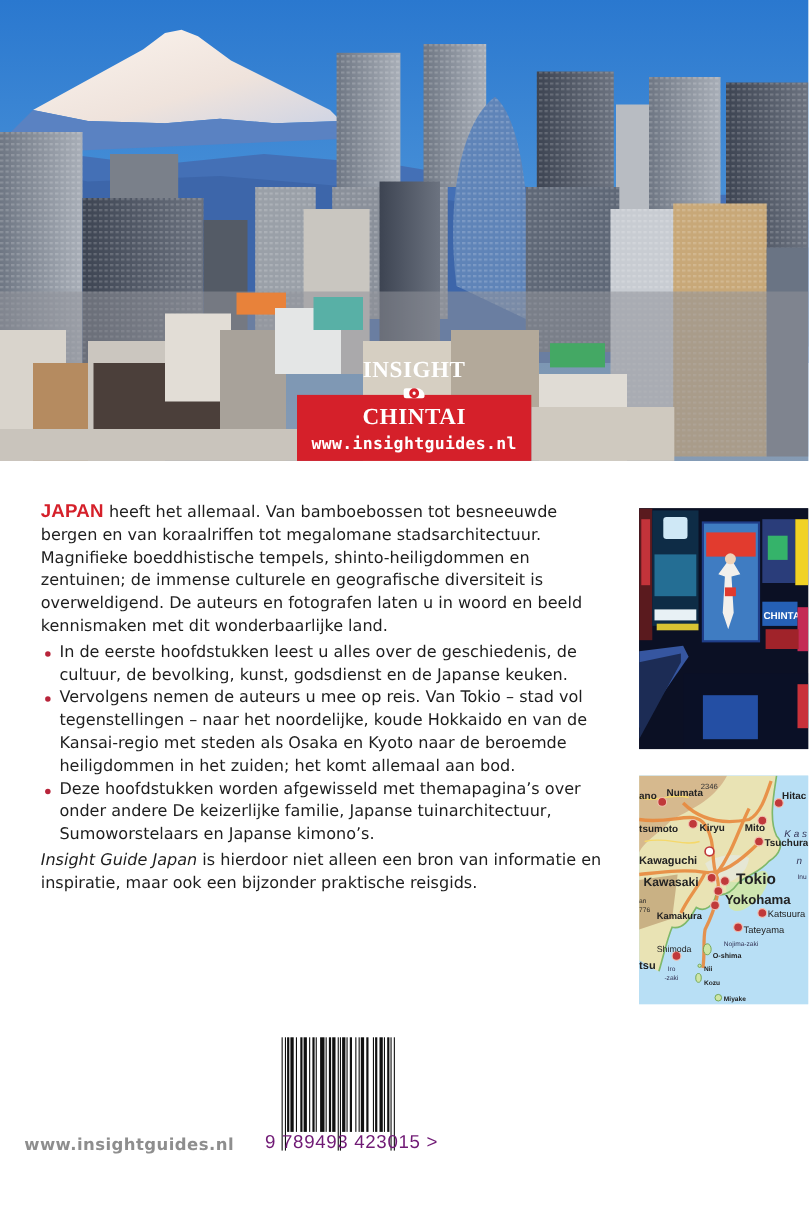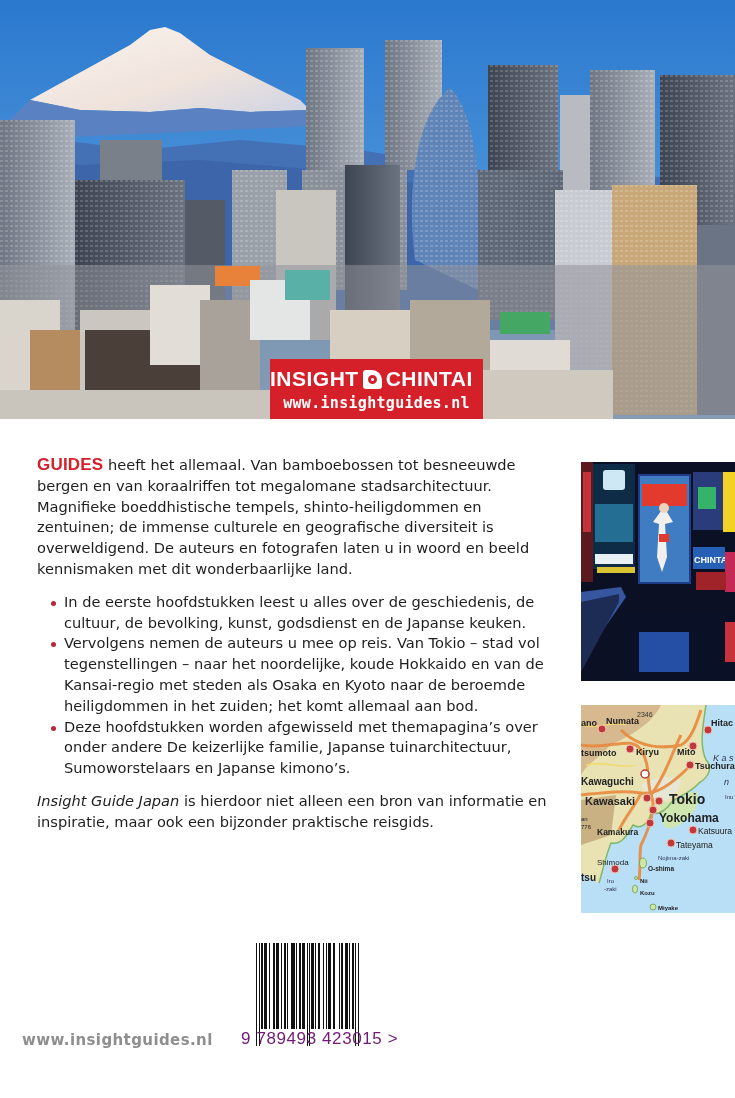--- a/index.html
+++ b/index.html
@@ -6,35 +6,35 @@
   html, body { width: 735px; height: 1098px; background: #ffffff; overflow: hidden; }
   body { position: relative; font-family: "DejaVu Sans", "Liberation Sans", sans-serif; color: #1b1b1b; }
 
   
   .hero { position: absolute; left: 0; top: 0; width: 735px; height: 419px; overflow: hidden;
           background: linear-gradient(180deg, #2f7fd0 0%, #3d8ed8 18%, #5a9fdc 28%, #6b98c9 34%); }
   .hero svg { position: absolute; left: 0; top: 0; }
 
   .badge { position: absolute; left: 270px; top: 359px; width: 213px; height: 60px;
            background: #d5202a; color: #ffffff; text-align: center; }
-  .badge-title { display: flex; align-items: center; justify-content: flex-start; gap: 4px;
-                 font-family: Liberation Sans, sans-serif; font-weight: bold;
-                 font-size: 21px; letter-spacing: 0.5px; margin-top: 8px; height: 24px; }
+  .badge-title { display: flex; align-items: center; justify-content: flex-end; gap: 4px;
+                 font-family: Liberation Serif, serif; font-weight: bold;
+                 font-size: 21px; letter-spacing: 0.5px; margin-top: 8px; height: 24px; flex-direction: column; }
   .badge-logo { width: 19px; height: 19px; background: #fff; border-radius: 3px 10px 3px 3px;
                 display: inline-flex; align-items: center; justify-content: center; }
   .badge-logo span { width: 9px; height: 9px; border-radius: 50%; border: 3px solid #d5202a; background: #fff; display:block; }
   .badge-url { font-family: "DejaVu Sans Mono", monospace; font-size: 15px; font-weight: bold;
                letter-spacing: 0.3px; margin-top: 3px; }
 
   
   .copy { position: absolute; left: 37px; top: 455px; width: 520px; font-size: 14.6px; line-height: 20.8px;
           font-family: "DejaVu Sans", sans-serif; color: #1e1e1e; }
   .copy p { margin: 0; }
   .lead-word { color: #d5202a; font-weight: bold; font-family: "Liberation Sans", sans-serif; font-size: 17px; letter-spacing: 0.2px; }
-  .bullets { list-style: none; margin: 12px; padding: 0; }
+  .bullets { list-style: none; margin: 2px; padding: 0; }
   .bullets li { position: relative; padding-left: 15px; }
   .bullets li::before { content: ""; position: absolute; left: 2px; top: 9px; width: 5px; height: 5px;
                         border-radius: 50%; background: #b8243a; }
   .closing em { font-style: italic; }
 
   
   .photo-neon { position: absolute; left: 581px; top: 462px; width: 154px; height: 219px; overflow: hidden; background: #0a0e1e; }
   .photo-map  { position: absolute; left: 581px; top: 705px; width: 154px; height: 208px; overflow: hidden; background: #b6ddf3; }
   .photo-neon svg, .photo-map svg { position: absolute; left: 0; top: 0; }
 
@@ -143,21 +143,21 @@
       <span class="badge-logo">
           <span></span>
         </span>
       <span>CHINTAI</span>
     </div>
     <div class="badge-url">www.insightguides.nl</div>
   </div>
 </div>
 
 <div class="copy">
-  <p><span class="lead-word">GUIDES</span><span> heeft het allemaal. Van bamboebossen tot besneeuwde bergen en van koraalriffen tot megalomane stadsarchitectuur. Magnifieke boeddhistische tempels, shinto-heiligdommen en zentuinen; de immense culturele en geografische diversiteit is overweldigend. De auteurs en fotografen laten u in woord en beeld kennismaken met dit wonderbaarlijke land.</span></p>
+  <p><span class="lead-word">JAPAN</span><span> heeft het allemaal. Van bamboebossen tot besneeuwde bergen en van koraalriffen tot megalomane stadsarchitectuur. Magnifieke boeddhistische tempels, shinto-heiligdommen en zentuinen; de immense culturele en geografische diversiteit is overweldigend. De auteurs en fotografen laten u in woord en beeld kennismaken met dit wonderbaarlijke land.</span></p>
   <ul class="bullets">
     <li>In de eerste hoofdstukken leest u alles over de geschiedenis, de cultuur, de bevolking, kunst, godsdienst en de Japanse keuken.</li>
     <li>Vervolgens nemen de auteurs u mee op reis. Van Tokio – stad vol tegenstellingen – naar het noordelijke, koude Hokkaido en van de Kansai-regio met steden als Osaka en Kyoto naar de beroemde heiligdommen in het zuiden; het komt allemaal aan bod.</li>
     <li>Deze hoofdstukken worden afgewisseld met themapagina’s over onder andere De keizerlijke familie, Japanse tuinarchitectuur, Sumoworstelaars en Japanse kimono’s.</li>
   </ul>
   <p class="closing"><em>Insight Guide Japan</em><span> is hierdoor niet alleen een bron van informatie en inspiratie, maar ook een bijzonder praktische reisgids.</span></p>
 </div>
 
 <div class="photo-neon">
   <svg width="154" height="219" viewBox="0 0 154 219">

